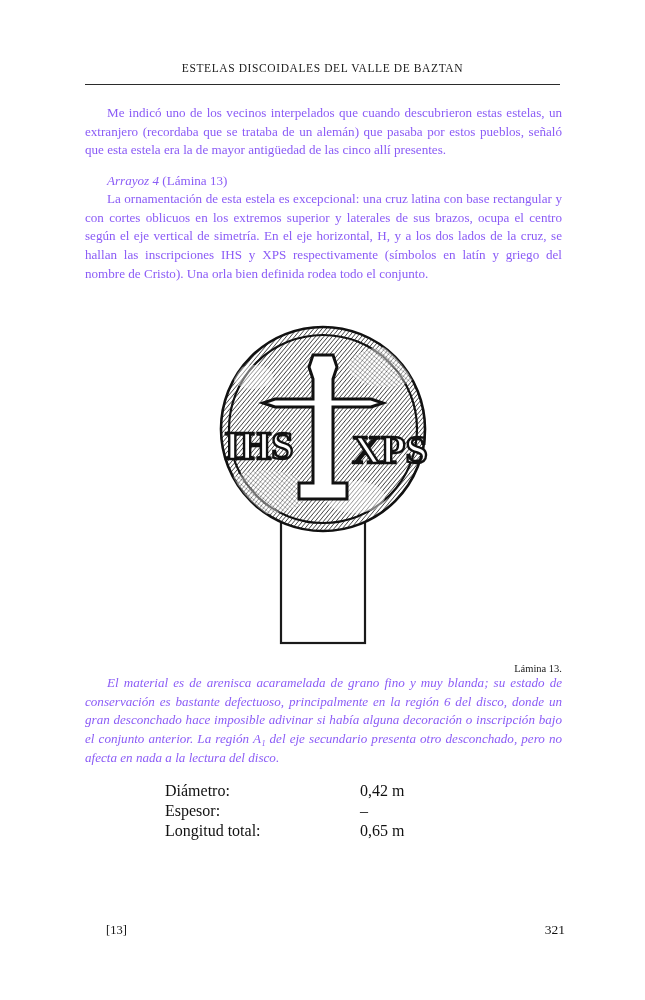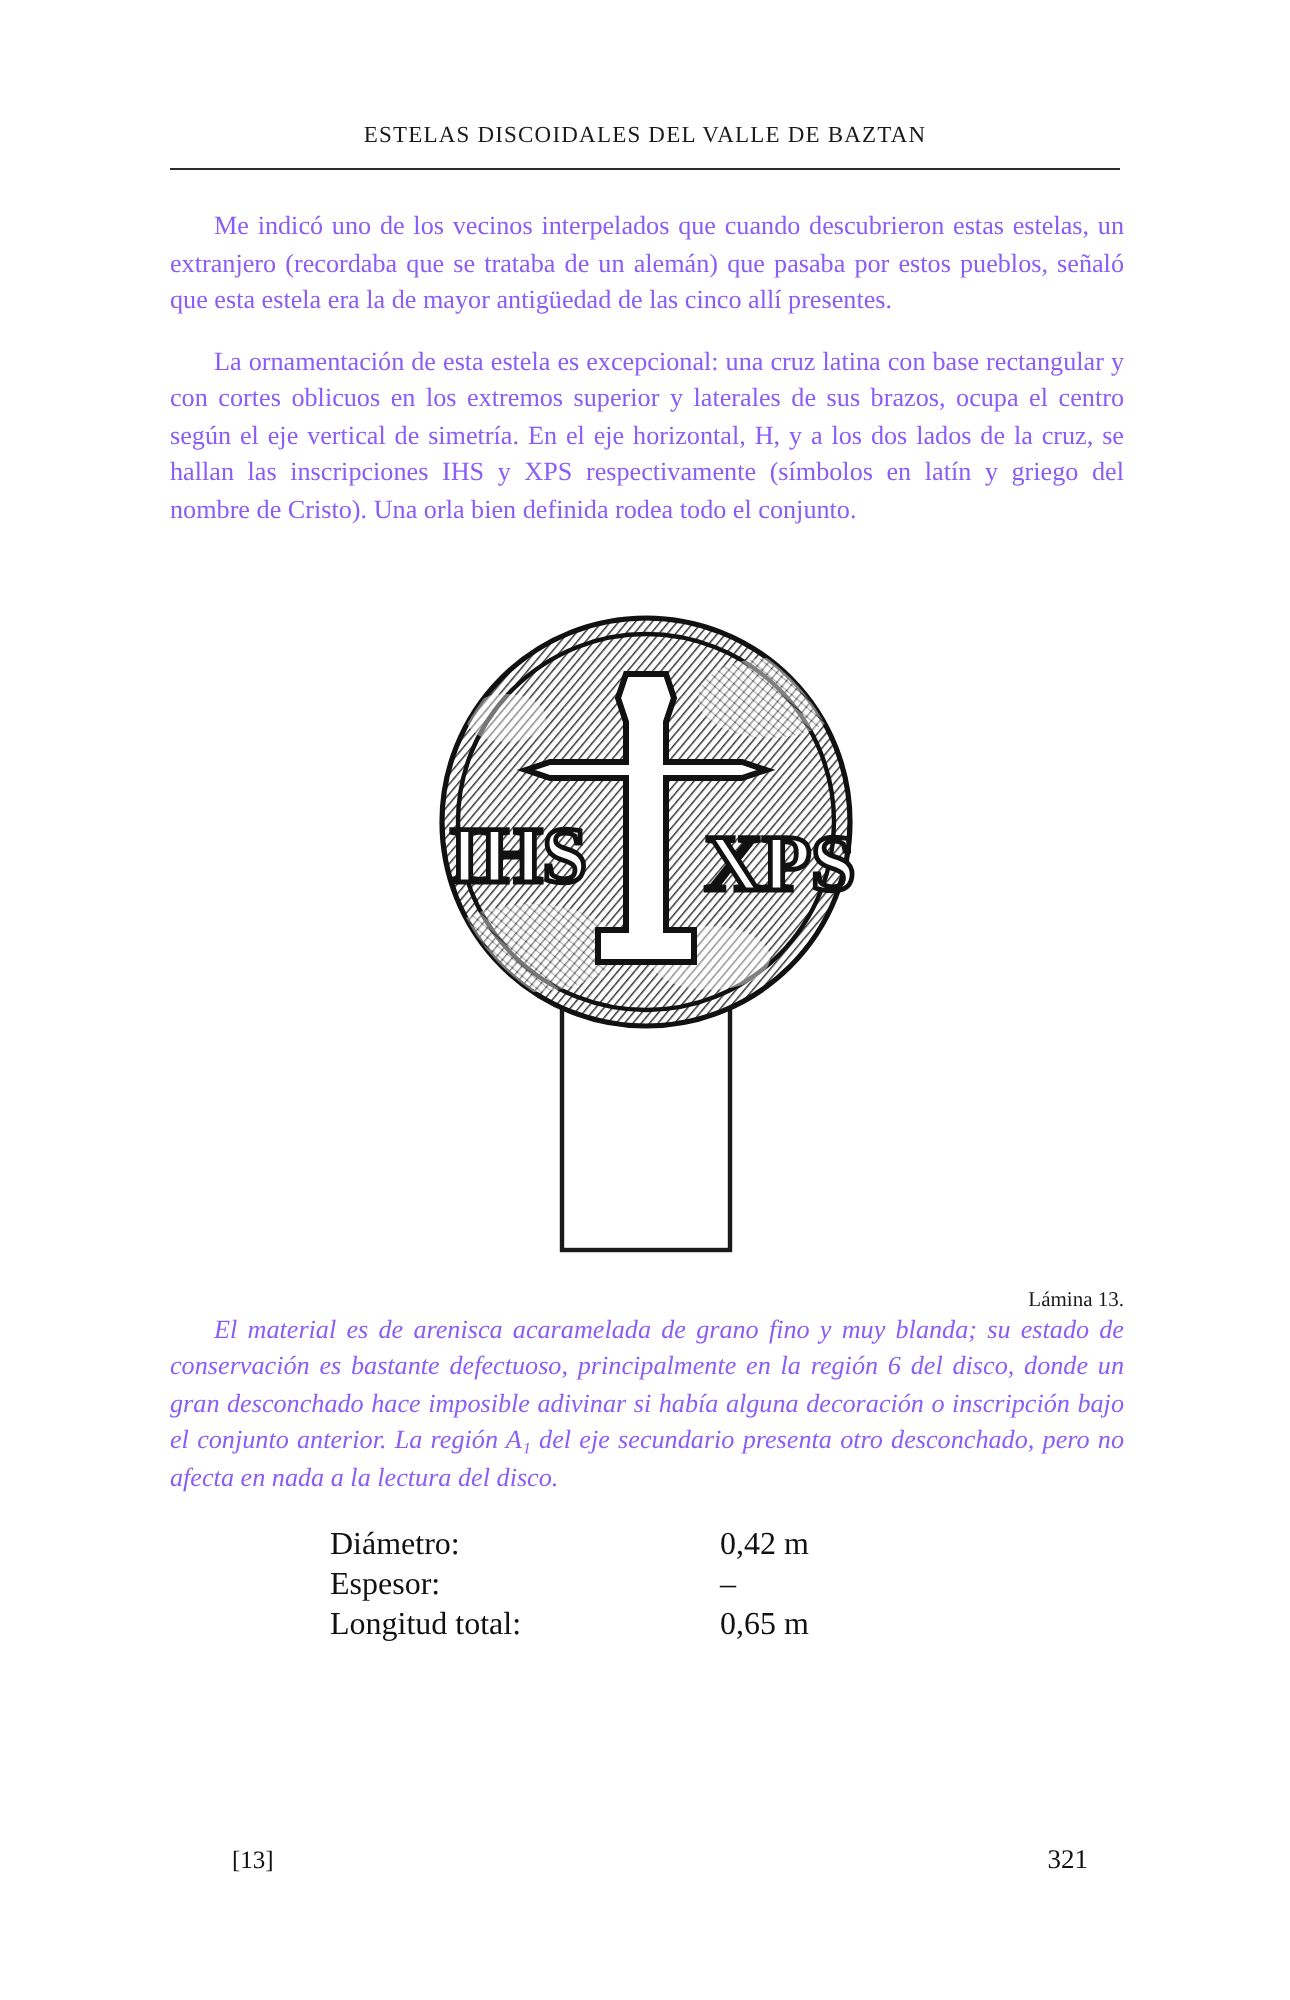--- a/index.html
+++ b/index.html
@@ -99,45 +99,46 @@
   }
   table.dims td.label {
     width: 195px;
     white-space: nowrap;
   }
   table.dims td.value {
     width: 120px;
   }
   .folio-left {
     position: absolute;
-    left: 95px;
+    left: 85px;
     bottom: 62px;
     font-size: 12.5px;
     padding-left: 21px;
   }
   .folio-right {
     position: absolute;
-    right: 101px;
+    right: 80px;
     bottom: 62px;
     font-size: 13.5px;
   }
   svg { display: block; }
 </style>
 </head>
 <body>
 
 <div class="page">
 
   <div class="running-head">ESTELAS DISCOIDALES DEL VALLE DE BAZTAN</div>
   <div class="head-rule"></div>
 
   <div class="content">
 
     <p class="body-par tight">Me indicó uno de los vecinos interpelados que cuando descubrieron estas estelas, un extranjero (recordaba que se trataba de un alemán) que pasaba por estos pueblos, señaló que esta estela era la de mayor antigüedad de las cinco allí presentes.</p>
 
+    <p class="body-par section-title"><span class="it">Arrayoz 4</span><span> (Lámina 13)</span></p>
 
     <p class="body-par">La ornamentación de esta estela es excepcional: una cruz latina con base rectangular y con cortes oblicuos en los extremos superior y laterales de sus brazos, ocupa el centro según el eje vertical de simetría. En el eje horizontal, H, y a los dos lados de la cruz, se hallan las inscripciones IHS y XPS respectivamente (símbolos en latín y griego del nombre de Cristo). Una orla bien definida rodea todo el conjunto.</p>
 
     <div class="figure">
       <div class="fig-wrap">
         <svg width="477" height="350" viewBox="0 0 477 350">
           <defs>
             <clipPath id="discClip">
               <circle cx="238" cy="122" r="102"></circle>
             </clipPath>

